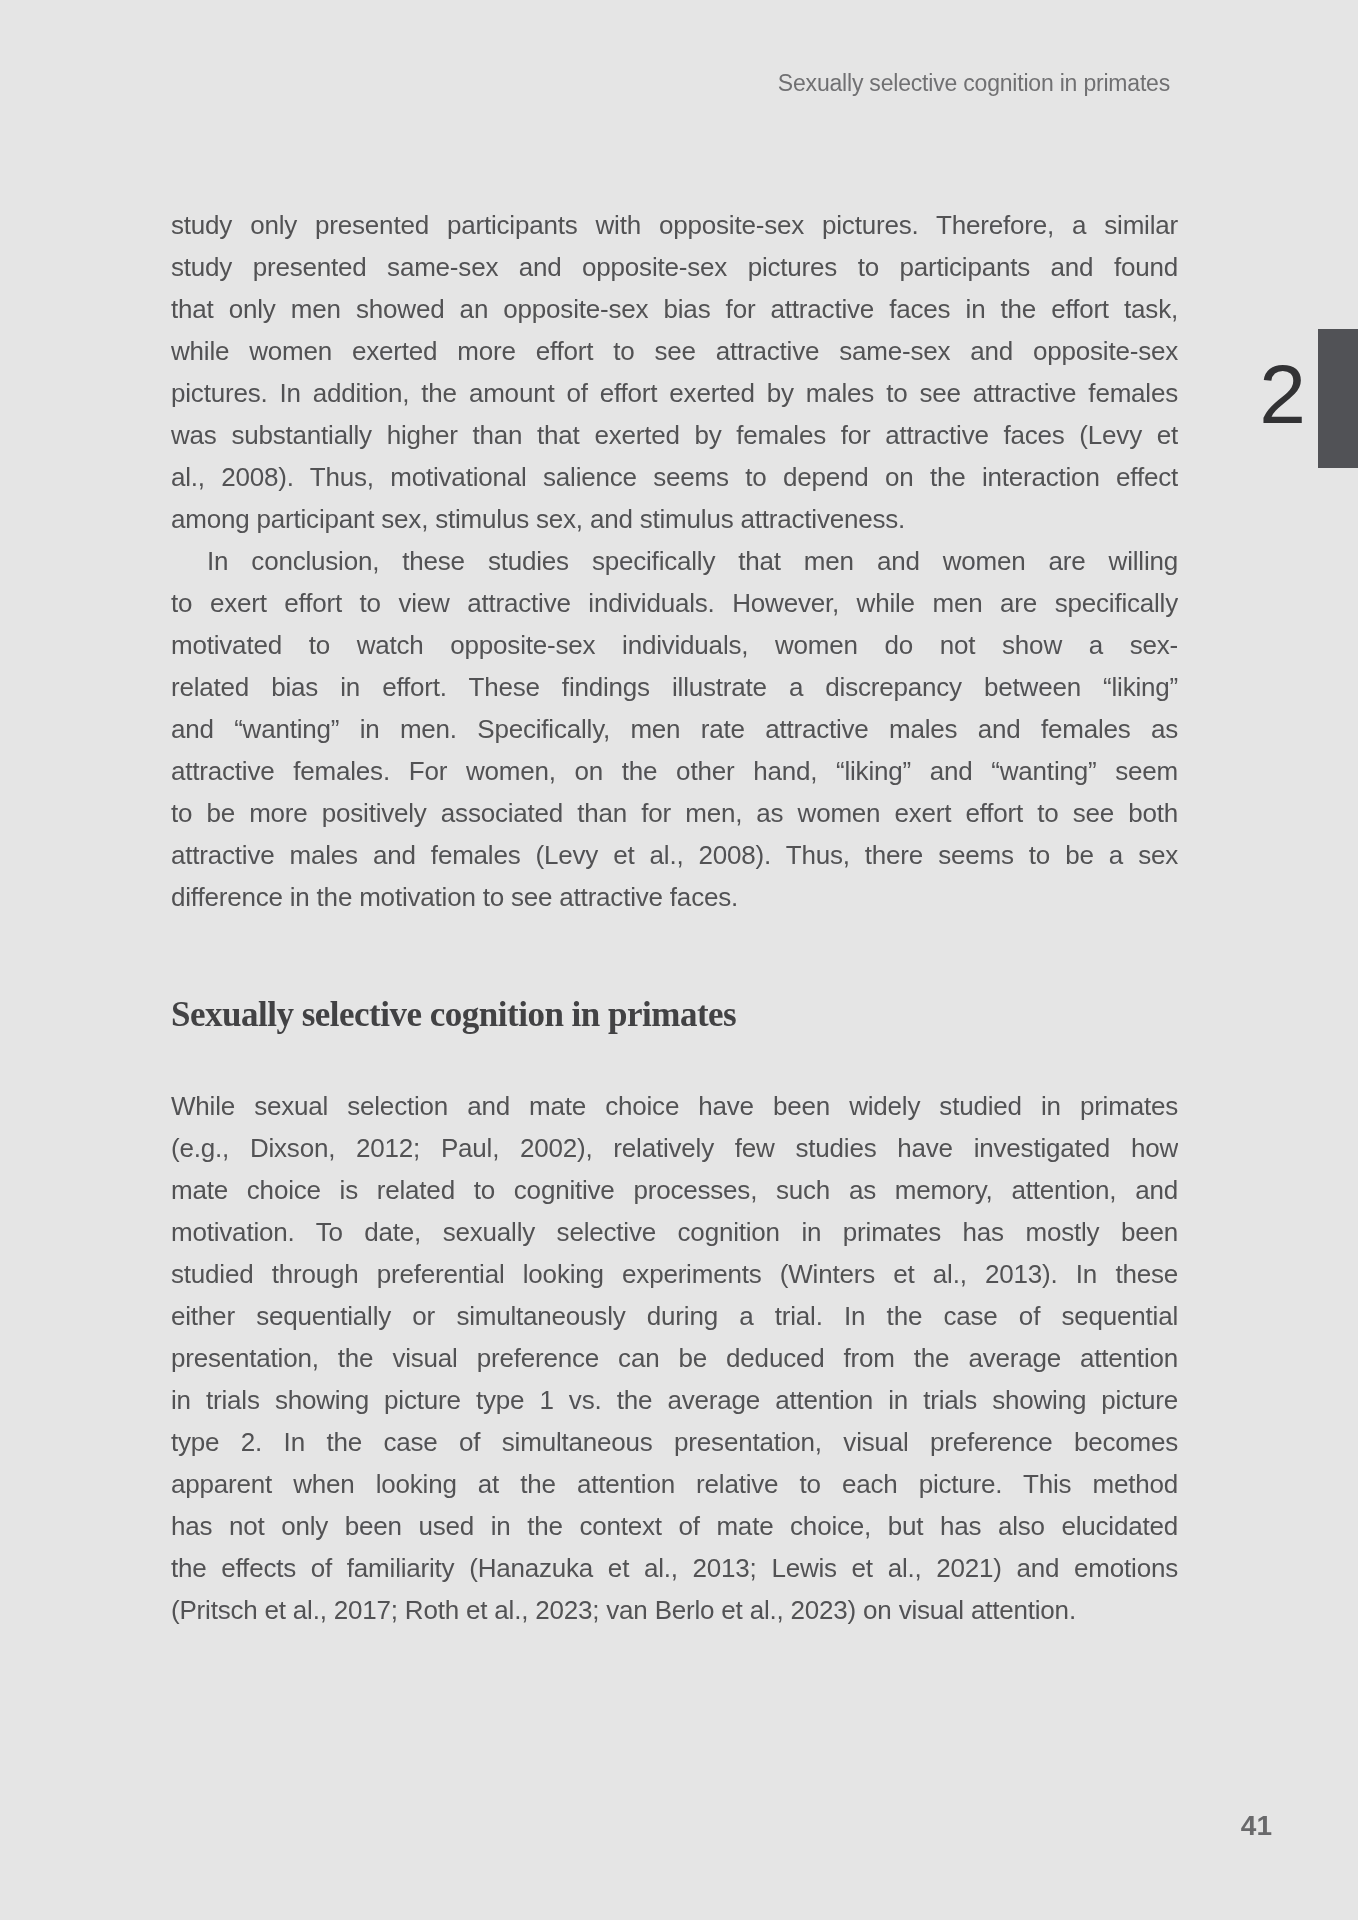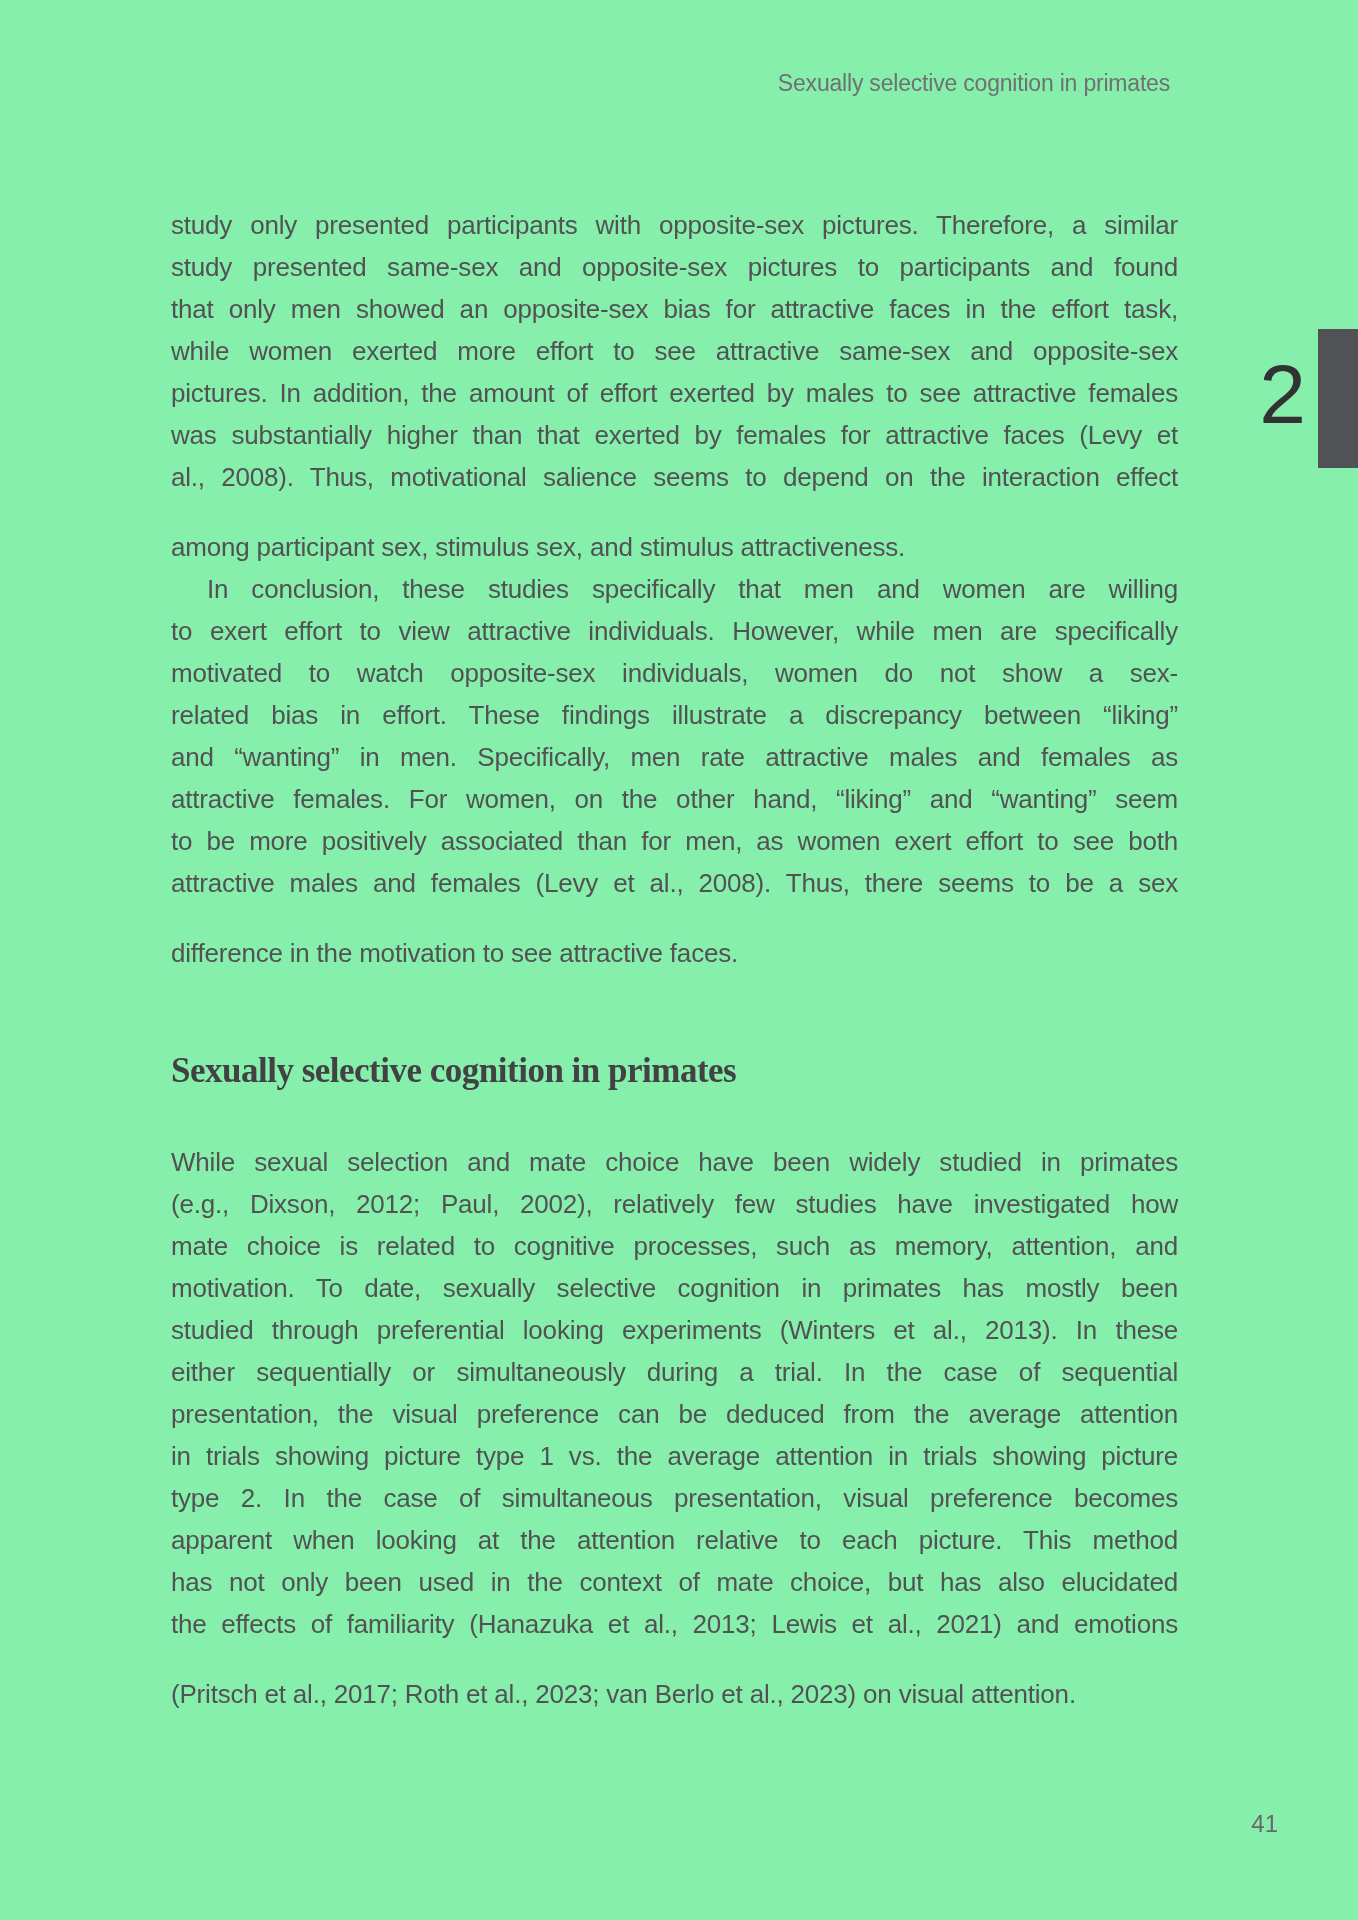--- a/index.html
+++ b/index.html
@@ -5,21 +5,21 @@
   html, body { margin: 0; padding: 0; }
   body {
     width: 1358px; height: 1920px;
     background: #ffffff;
     font-family: "Liberation Sans", sans-serif;
     position: relative;
     overflow: hidden;
   }
   .page {
     position: absolute; inset: 0;
-    background: #86efac;
+    background: #e5e5e5;
   }
   
   .running-header {
     position: absolute;
     top: 70px; right: 188px;
     font-size: 23px;
     font-weight: 300;
     letter-spacing: -0.2px;
     color: #707072;
   }
@@ -53,43 +53,42 @@
     height: 42px;
     line-height: 42px;
     text-align: justify;
     text-align-last: justify;
     text-justify: inter-word;
     overflow: hidden;
     white-space: nowrap0; 
   }
   .line.last {
     text-align-last: left;
-    margin-top: 28px;
   }
   .line.indent {
     text-indent: 36px;
   }
   .section-heading {
     margin: 74px 0 0 0;
     padding: 0;
     height: 46px;
     line-height: 46px;
     font-family: "Liberation Serif", serif;
     font-size: 35px;
     font-weight: 700;
     letter-spacing: -0.5px;
     color: #424244;
   }
   .after-heading { margin-top: 47px; }
   
   .page-number {
     position: absolute;
-    top: 1810px; right: 80px;
-    font-size: 24px;
-    font-weight: 400;
+    top: 1810px; right: 86px;
+    font-size: 28px;
+    font-weight: 700;
     color: #69696b;
   }
 </style>
 </head>
 <body>
 
 <div class="page">
 
   <div class="running-header" style="color: rgb(112, 112, 114);">Sexually selective cognition in primates</div>
 

